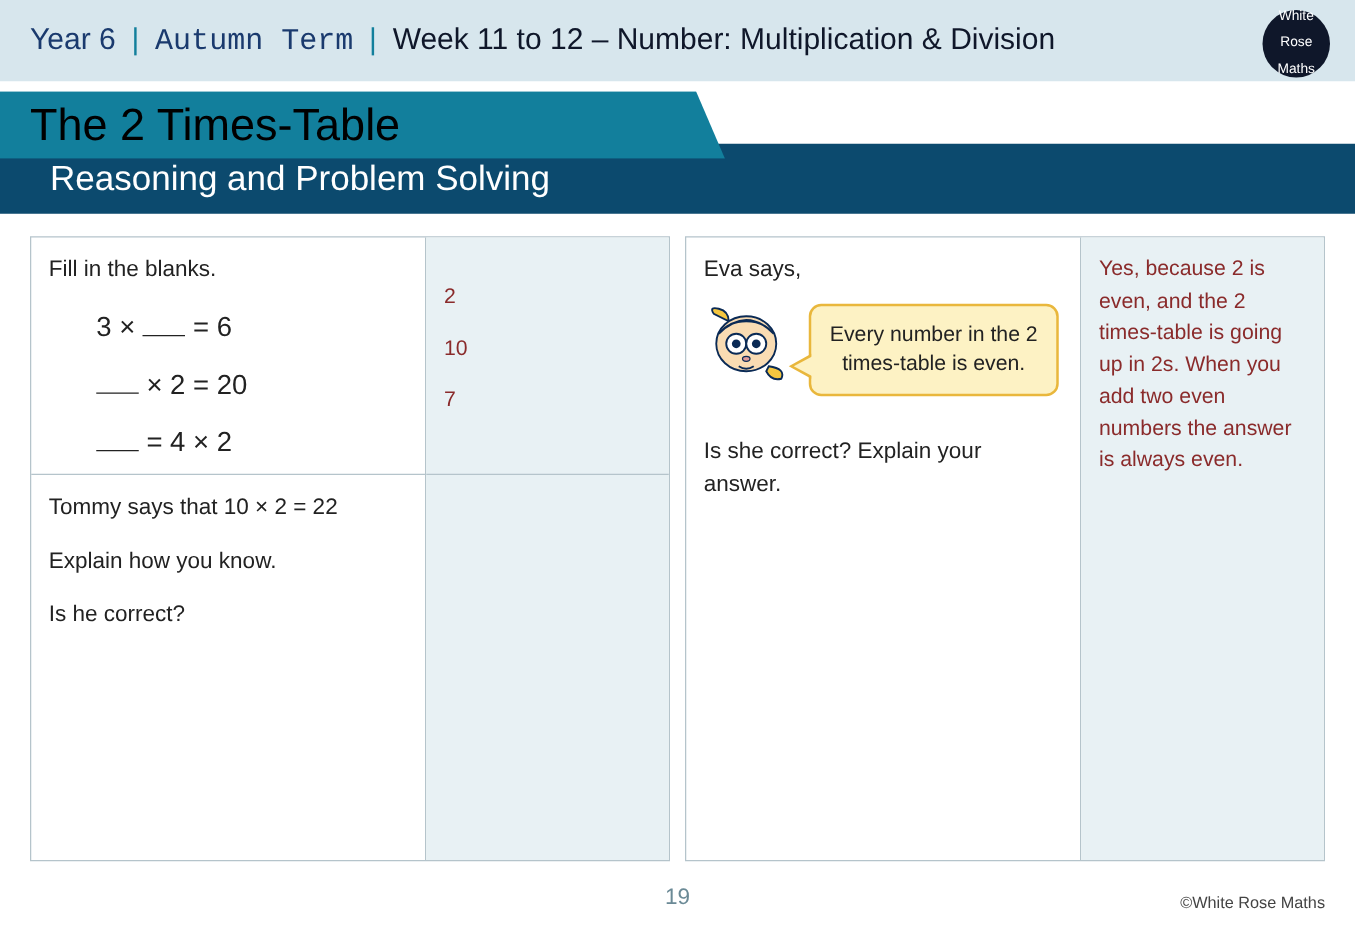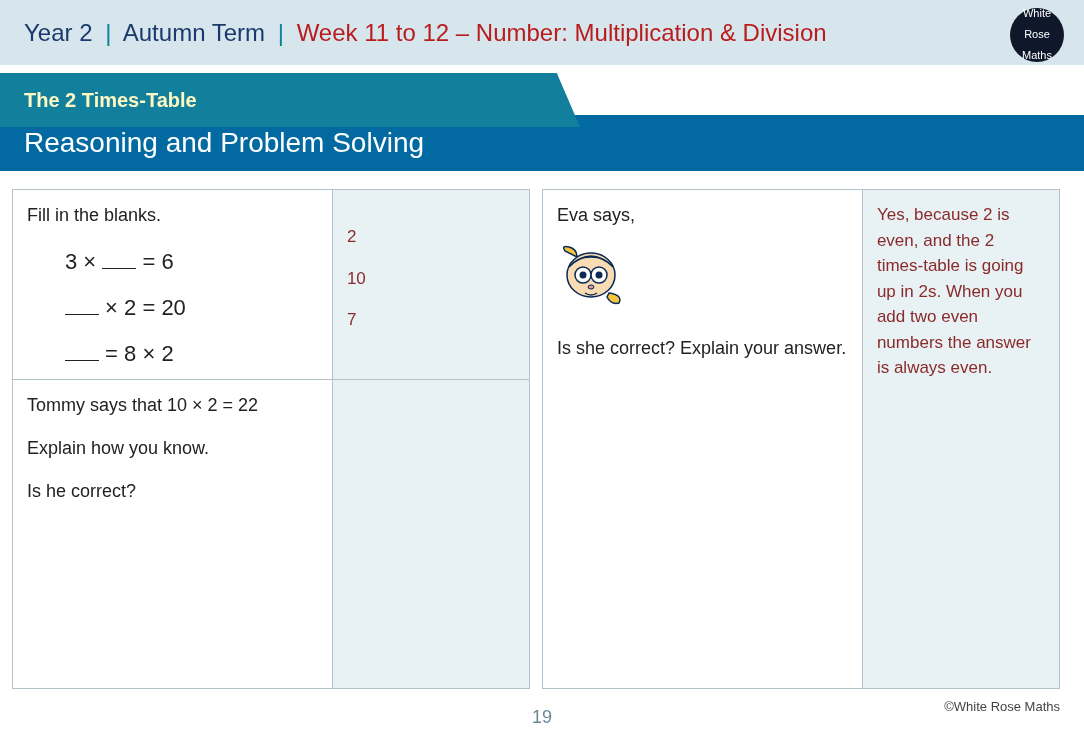--- a/index.html
+++ b/index.html
@@ -26,22 +26,22 @@
       padding-left: 24px;
       z-index: 1;
     }
     .breadcrumb {
       font-size: 24px;
       color: #1a3a6e;
       font-weight: 400;
     }
     .crumb-year { color: #1a3a6e; }
     .crumb-sep { color: #127f9c; margin: 0 6px; }
-    .crumb-term { color: #1a3a6e; }
-    .crumb-week { color: #b91c1c; }
+    .crumb-term { color: #1a3a6e; font-family: Liberation Mono, monospace; }
+    .crumb-week { color: #0f172a; }
     .logo {
       position: absolute;
       right: 20px;
       top: 8px;
       width: 54px;
       height: 54px;
       border-radius: 50%;
       background: #0f172a;
       display: flex;
       flex-direction: column;
@@ -65,43 +65,43 @@
       top: 0;
       height: 54px;
       width: 580px;
       background: #127f9c;
       clip-path: polygon(0 0, 96% 0, 100% 100%, 0 100%);
       display: flex;
       align-items: center;
       padding-left: 24px;
     }
     .title-text {
-      color: #fef9c3;
-      font-size: 20px;
-      font-weight: 700;
+      color: #000000;
+      font-size: 36px;
+      font-weight: 400;
     }
     .subtitle-bar {
       position: relative;
       height: 56px;
-      background: #0369a1;
-      display: flex;
-      align-items: center;
-      padding-left: 24px;
+      background: #0c4a6e;
+      display: flex;
+      align-items: center;
+      padding-left: 40px;
       margin-top: -12px;
       z-index: 1;
     }
     .subtitle-text {
       color: #fff;
       font-size: 28px;
       font-weight: 400;
     }
     .content {
       display: flex;
       gap: 12px;
-      padding: 18px 24px 0 12px;
+      padding: 18px 24px 0 24px;
     }
     .panel {
       flex: 1;
       border: 1px solid #b5c4cb;
       display: flex;
       height: 500px;
     }
     .q-col {
       flex: 0 0 62%;
       border-right: 1px solid #b5c4cb;
@@ -182,34 +182,34 @@
     .page-num {
       position: absolute;
       bottom: 22px;
       left: 50%;
       transform: translateX(-50%);
       color: #6b8a96;
       font-size: 18px;
     }
     .copyright {
       position: absolute;
-      bottom: 36px;
+      bottom: 21px;
       right: 24px;
       color: #444;
       font-size: 13px;
     }
   </style>
 </head>
 <body>
 
 <div class="page-bg"></div>
 
 <div class="header-bar">
   <div class="breadcrumb">
-    <span class="crumb-year">Year 2</span>
+    <span class="crumb-year">Year 6</span>
     <span class="crumb-sep">|</span>
     <span class="crumb-term">Autumn Term</span>
     <span class="crumb-sep">|</span>
     <span class="crumb-week">Week 11 to 12 – Number: Multiplication &amp; Division</span>
   </div>
   <div class="logo">
     <div>White</div>
     <div>Rose</div>
     <div>Maths</div>
   </div>
@@ -232,21 +232,21 @@
       <div class="cell divider" style="height:190px">
         <div>Fill in the blanks.</div>
         <div class="eqs">
           <div>
             <span>3 × </span><span class="blank"></span><span> = 6</span>
           </div>
           <div>
             <span class="blank"></span><span> × 2 = 20</span>
           </div>
           <div>
-            <span class="blank"></span><span> = 8 × 2</span>
+            <span class="blank"></span><span> = 4 × 2</span>
           </div>
         </div>
       </div>
       <div class="cell tommy-q">
         <p>Tommy says that 10 × 2 = 22</p>
         <p>Explain how you know.</p>
         <p>Is he correct?</p>
       </div>
     </div>
     <div class="a-col">
@@ -268,20 +268,23 @@
             <path d="M52 50 Q66 52 62 60 Q54 62 50 54 Z" fill="#f4c640" stroke="#0a2a55" stroke-width="1.5"></path>
             <ellipse cx="34" cy="32" rx="24" ry="22" fill="#f9dcb3" stroke="#0a2a55" stroke-width="1.5"></ellipse>
             <path d="M12 24 Q34 2 56 24 Q48 14 34 14 Q20 14 12 24 Z" fill="#f4c640" stroke="#0a2a55" stroke-width="1.5"></path>
             <circle cx="26" cy="32" r="8" fill="#fff" stroke="#0a2a55" stroke-width="1.5"></circle>
             <circle cx="42" cy="32" r="8" fill="#fff" stroke="#0a2a55" stroke-width="1.5"></circle>
             <circle cx="26" cy="32" r="3.5" fill="#0a2a55"></circle>
             <circle cx="42" cy="32" r="3.5" fill="#0a2a55"></circle>
             <ellipse cx="34" cy="44" rx="3" ry="2" fill="#d99" stroke="#0a2a55" stroke-width="1"></ellipse>
             <path d="M28 50 Q34 54 40 50" fill="none" stroke="#0a2a55" stroke-width="1.5"></path>
           </svg>
+          <div class="bubble">
+            <span>Every number in the 2 times-table is even.</span>
+          </div>
         </div>
         <div style="margin-top:30px">Is she correct? Explain your answer.</div>
       </div>
     </div>
     <div class="a-col">
       <div class="cell">Yes, because 2 is even, and the 2 times-table is going up in 2s. When you add two even numbers the answer is always even.</div>
     </div>
   </div>
 </div>
 

